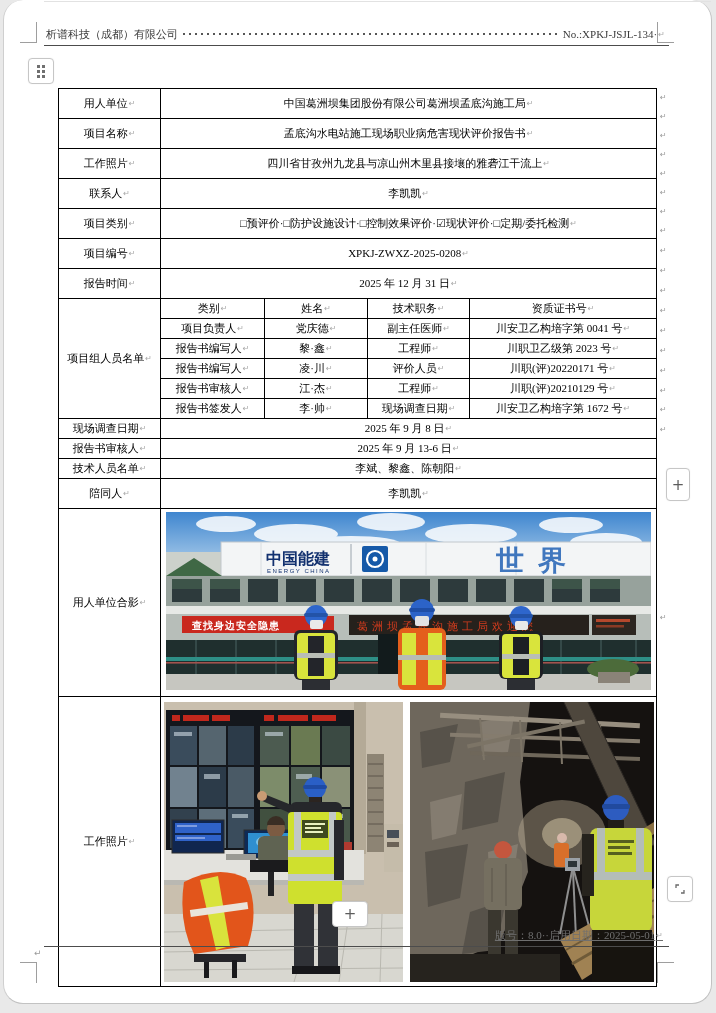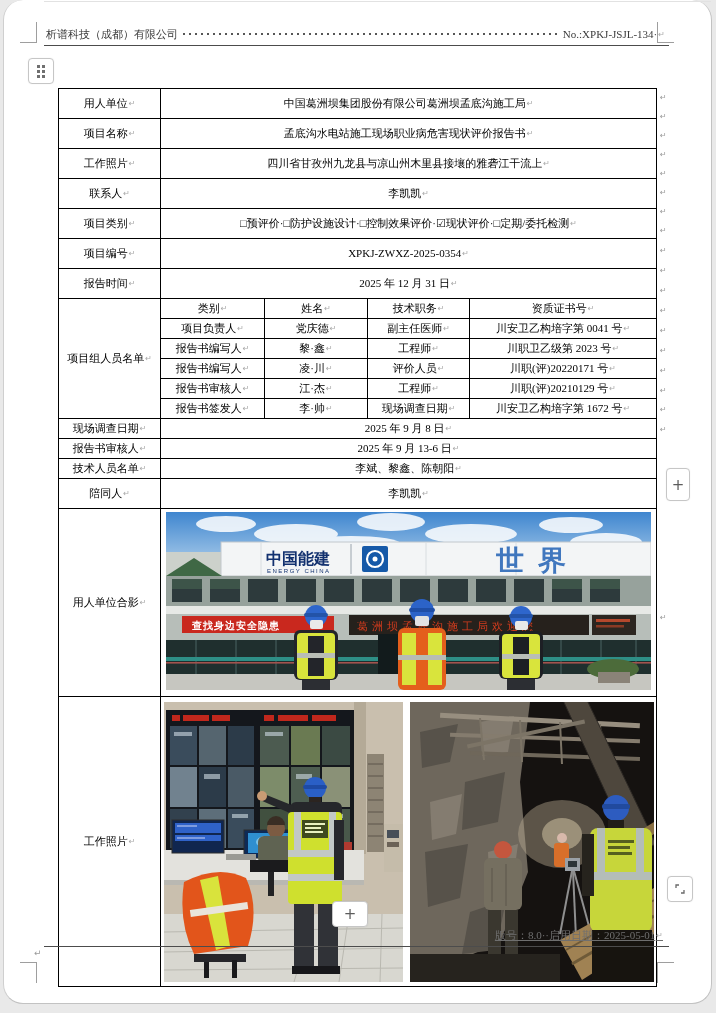--- a/index.html
+++ b/index.html
@@ -100,21 +100,21 @@
       <tr class="h19">
         <td><span>联系人</span><span class="eol">↵</span></td>
         <td colspan="4"><span>李凯凯</span><span class="eol">↵</span></td>
       </tr>
       <tr class="h19">
         <td><span>项目类别</span><span class="eol">↵</span></td>
         <td colspan="4"><span>□预评价·□防护设施设计·□控制效果评价·☑现状评价·□定期/委托检测</span><span class="eol">↵</span></td>
       </tr>
       <tr class="h19">
         <td><span>项目编号</span><span class="eol">↵</span></td>
-        <td colspan="4"><span>XPKJ-ZWXZ-2025-0354</span><span class="eol">↵</span></td>
+        <td colspan="4"><span>XPKJ-ZWXZ-2025-0208</span><span class="eol">↵</span></td>
       </tr>
       <tr class="h19">
         <td><span>报告时间</span><span class="eol">↵</span></td>
         <td colspan="4"><span>2025 年 12 月 31 日</span><span class="eol">↵</span></td>
       </tr>
 
       <tr class="h20">
         <td rowspan="6"><span>项目组人员名单</span><span class="eol">↵</span></td>
         <td><span>类别</span><span class="eol">↵</span></td>
         <td><span>姓名</span><span class="eol">↵</span></td>

